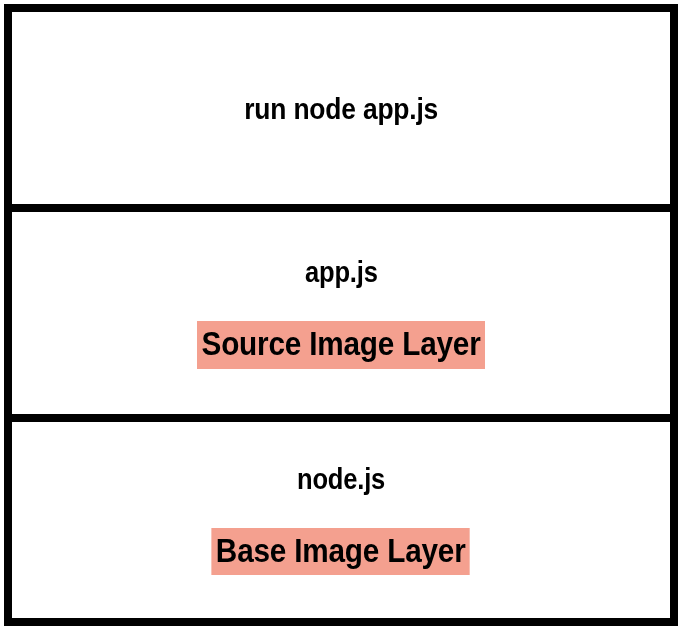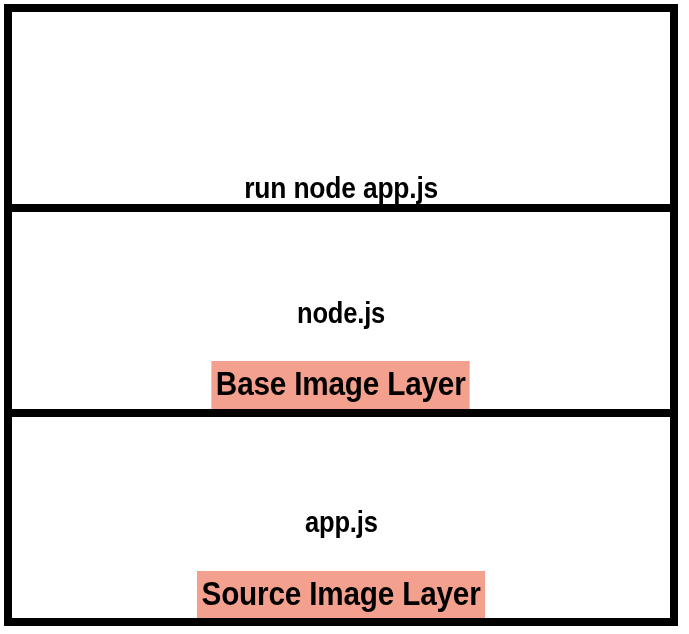--- a/index.html
+++ b/index.html
@@ -30,21 +30,21 @@
   }
 
   .layer-box {
     position: relative;
     box-sizing: border-box;
     background: #ffffff;
     border: 8px solid #000000;
     display: flex;
     flex-direction: column;
     align-items: center;
-    justify-content: flex-end;
+    justify-content: center;
     overflow: hidden;
   }
 
   
   .layer-box + .layer-box {
     margin-top: -8px;
   }
 
   .layer-box.box-run {
     height: 209px;
@@ -101,25 +101,25 @@
 <body>
 
 <div id="diagram-root">
 
   <div class="layer-stack">
 
     <div class="layer-box box-run">
       <div class="layer-title">run node app.js</div>
     </div>
 
+    <div class="layer-box box-source">
+      <div class="layer-title">app.js</div>
+      <div class="layer-name">Source Image Layer</div>
+    </div>
+
     <div class="layer-box box-base">
       <div class="layer-title">node.js</div>
       <div class="layer-name">Base Image Layer</div>
-    </div>
-
-    <div class="layer-box box-source">
-      <div class="layer-title">app.js</div>
-      <div class="layer-name">Source Image Layer</div>
     </div>
 
   </div>
 
 </div>
 
 </body></html>

